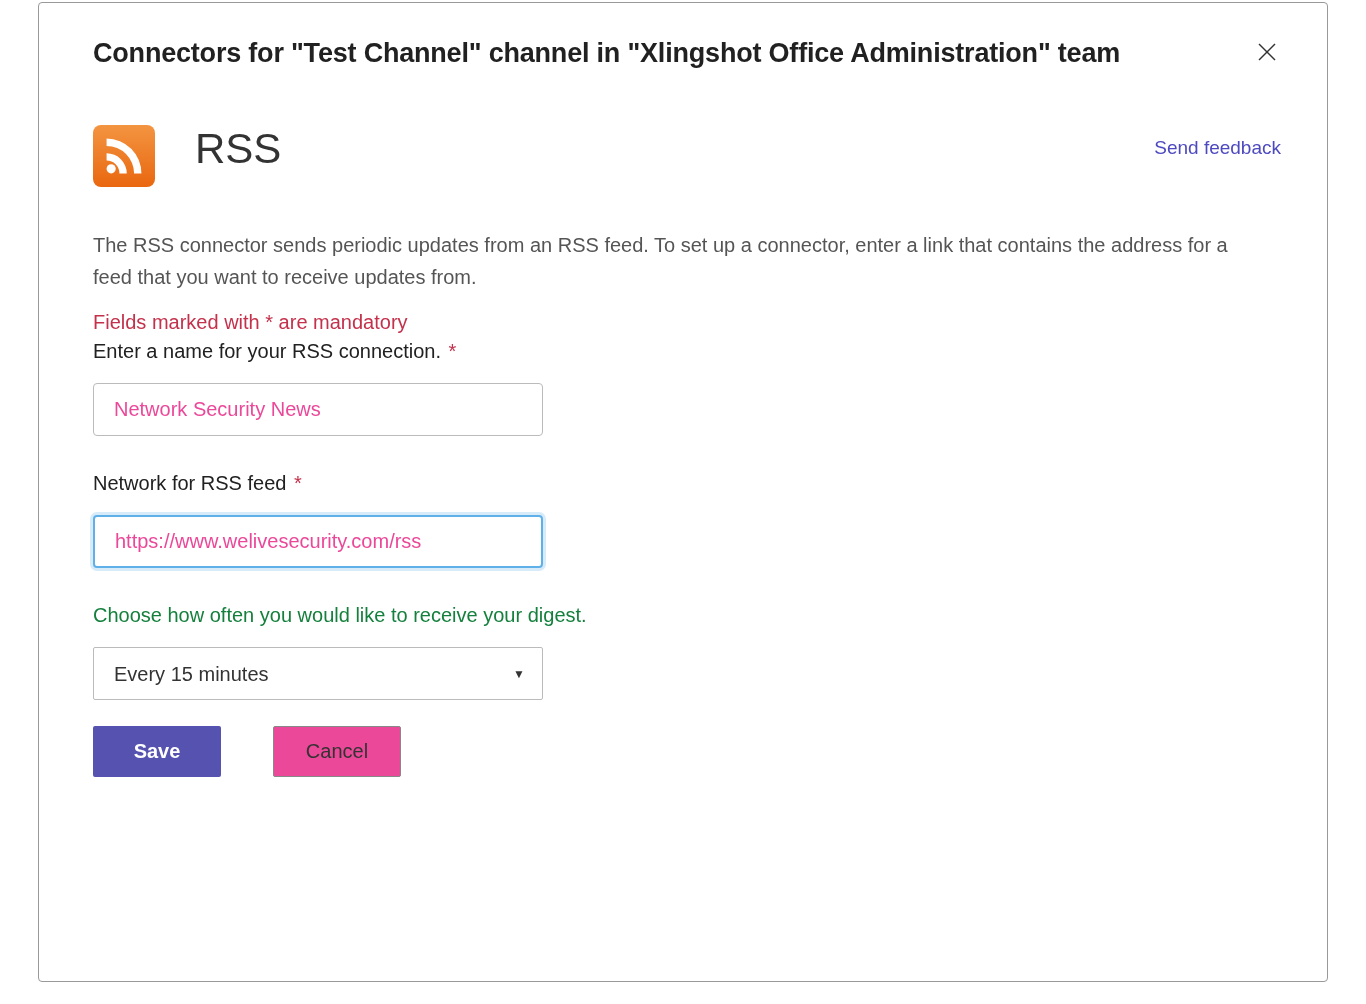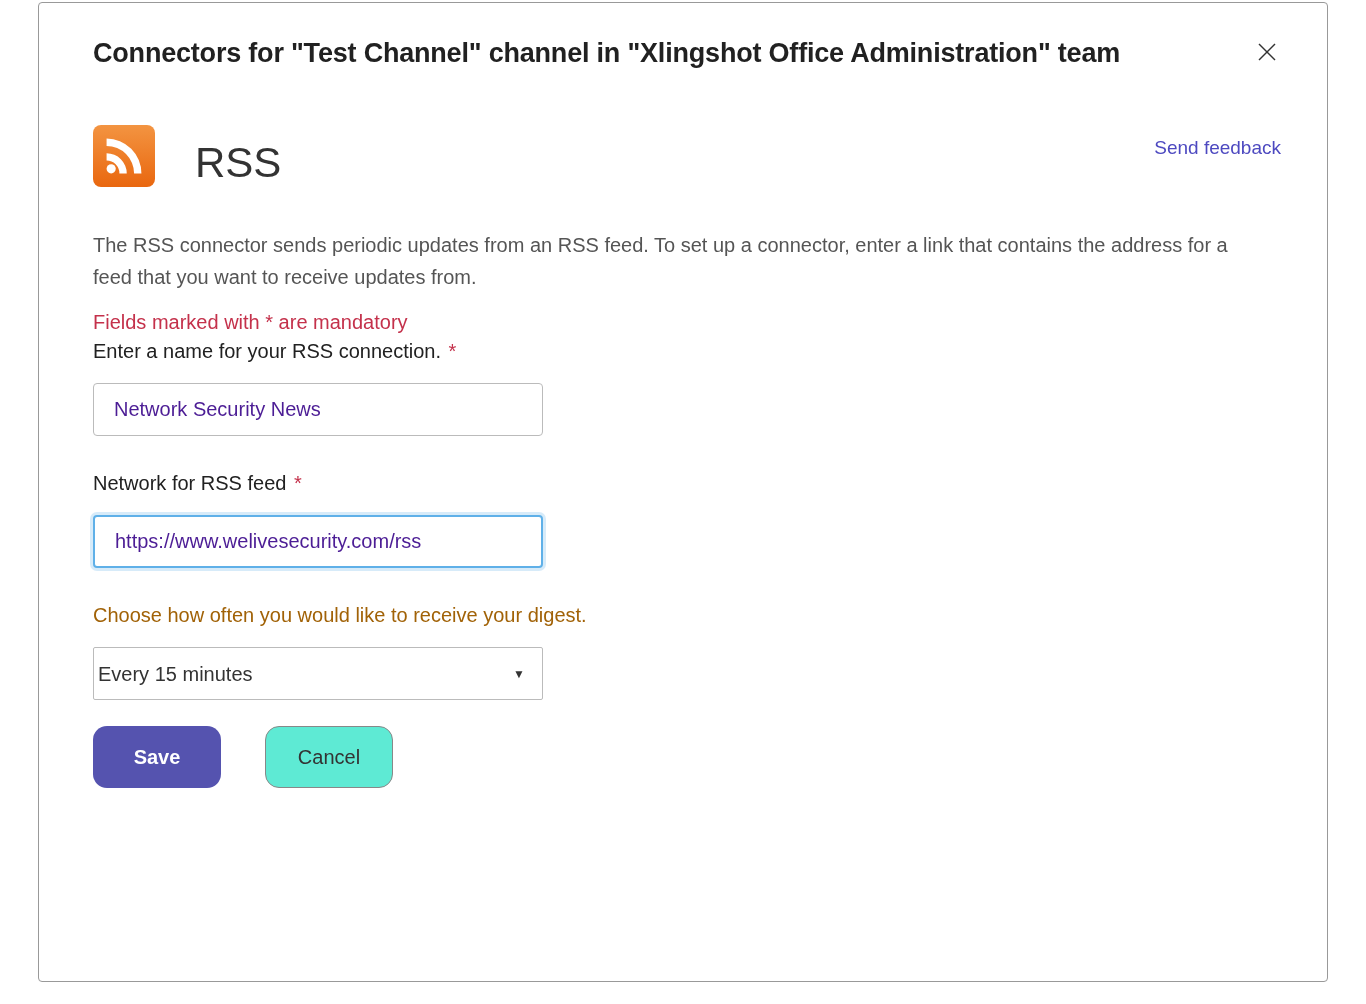--- a/index.html
+++ b/index.html
@@ -45,21 +45,21 @@
       line-height: 1;
     }
     .close-btn svg {
       width: 20px;
       height: 20px;
       stroke: #333;
       stroke-width: 1.5;
     }
     .connector-header {
       display: flex;
-      align-items: flex-end;
+      align-items: flex-start;
       margin-top: 55px;
       position: relative;
     }
     .rss-icon {
       width: 62px;
       height: 62px;
       border-radius: 8px;
       background: linear-gradient(180deg, #f39441 0%, #e9670f 100%);
       display: flex;
       align-items: center;
@@ -106,55 +106,55 @@
       margin-top: 36px;
     }
     .field-label {
       font-size: 20px;
       font-weight: 400;
       color: #212121;
       display: block;
     }
     .field-sublabel {
       font-size: 20px;
-      color: #a16207;
+      color: #15803d;
       margin-top: 22px;
       display: block;
     }
     .required-star {
       color: #c4314b;
       margin-left: 2px;
     }
     .text-input {
       width: 450px;
       height: 53px;
       margin-top: 20px;
       border: 1px solid #bbb;
       border-radius: 4px;
       padding: 10px 20px;
       font-size: 20px;
-      color: #4c1d95;
+      color: #ec4899;
       font-family: inherit;
       outline: none;
     }
     .text-input.focused {
       border: 2px solid #5fb0e8;
       box-shadow: 0 0 0 3px rgba(95, 176, 232, 0.25);
     }
     .select-wrap {
       position: relative;
       width: 450px;
       margin-top: 20px;
     }
     .select-input {
       width: 100%;
       height: 53px;
       border: 1px solid #bbb;
       border-radius: 2px;
-      padding: 0 4px;
+      padding: 0 20px;
       font-size: 20px;
       color: #333;
       font-family: inherit;
       appearance: none;
       -webkit-appearance: none;
       background: #ffffff;
       cursor: pointer;
       outline: none;
     }
     .select-caret {
@@ -165,39 +165,40 @@
       pointer-events: none;
       font-size: 12px;
       color: #333;
     }
     .button-row {
       margin-top: 26px;
       display: flex;
       gap: 44px;
     }
     .btn {
-      height: 62px;
+      height: 51px;
       padding: 13px 30px;
       font-size: 20px;
       font-family: inherit;
-      border-radius: 14px;
+      border-radius: 2px;
       cursor: pointer;
     }
     .btn-primary {
       background: #5553af;
       color: #ffffff;
       border: none;
       font-weight: 600;
       min-width: 128px;
     }
     .btn-secondary {
-      background: #5eead4;
+      background: #ec4899;
       color: #333;
       border: 1px solid #888;
       min-width: 128px;
+      margin-left: 8px;
     }
   </style>
 </head>
 <body>
 
 <div class="dialog">
 
   <div class="dialog-header">
     <h1 class="dialog-title">Connectors for "Test Channel" channel in "Xlingshot Office Administration" team</h1>
     <button class="close-btn">

